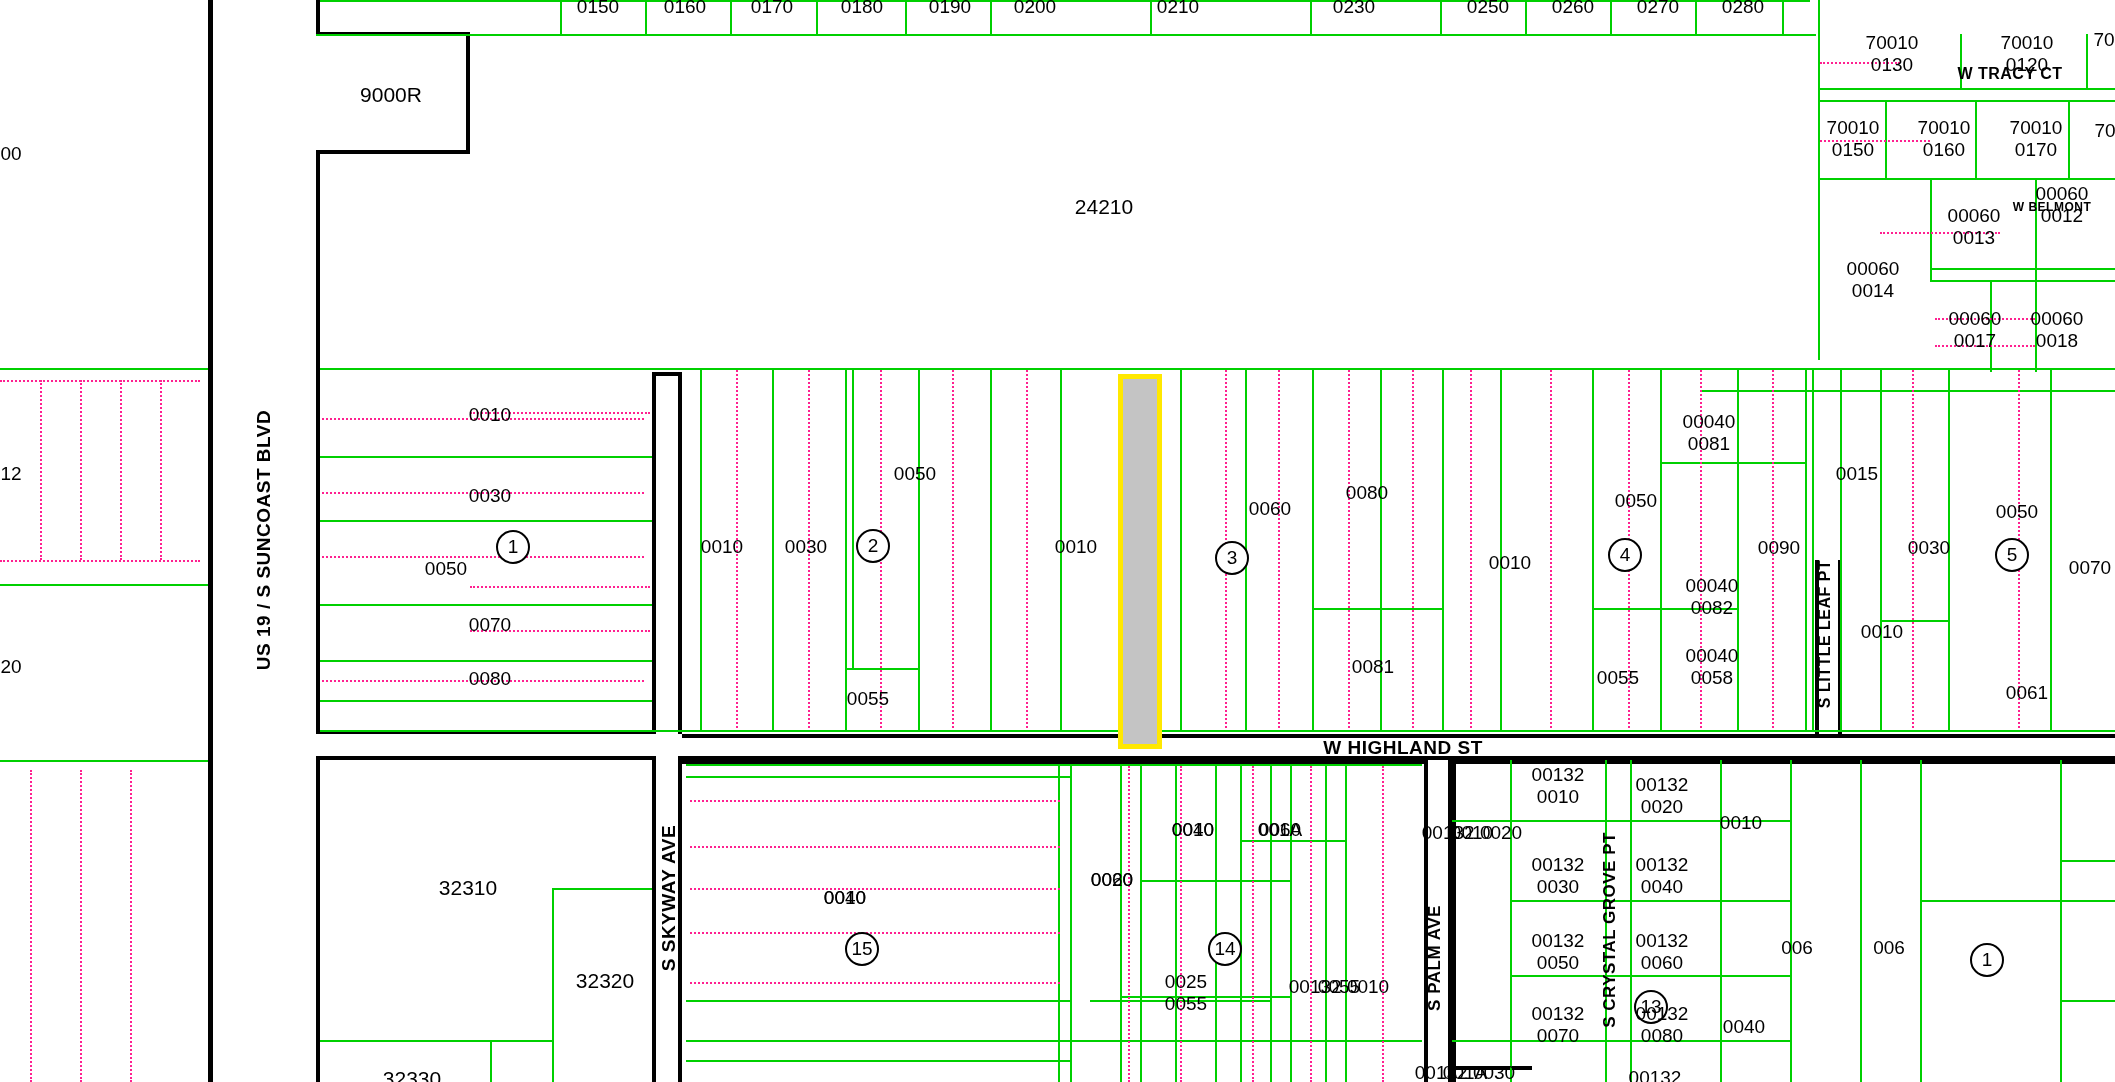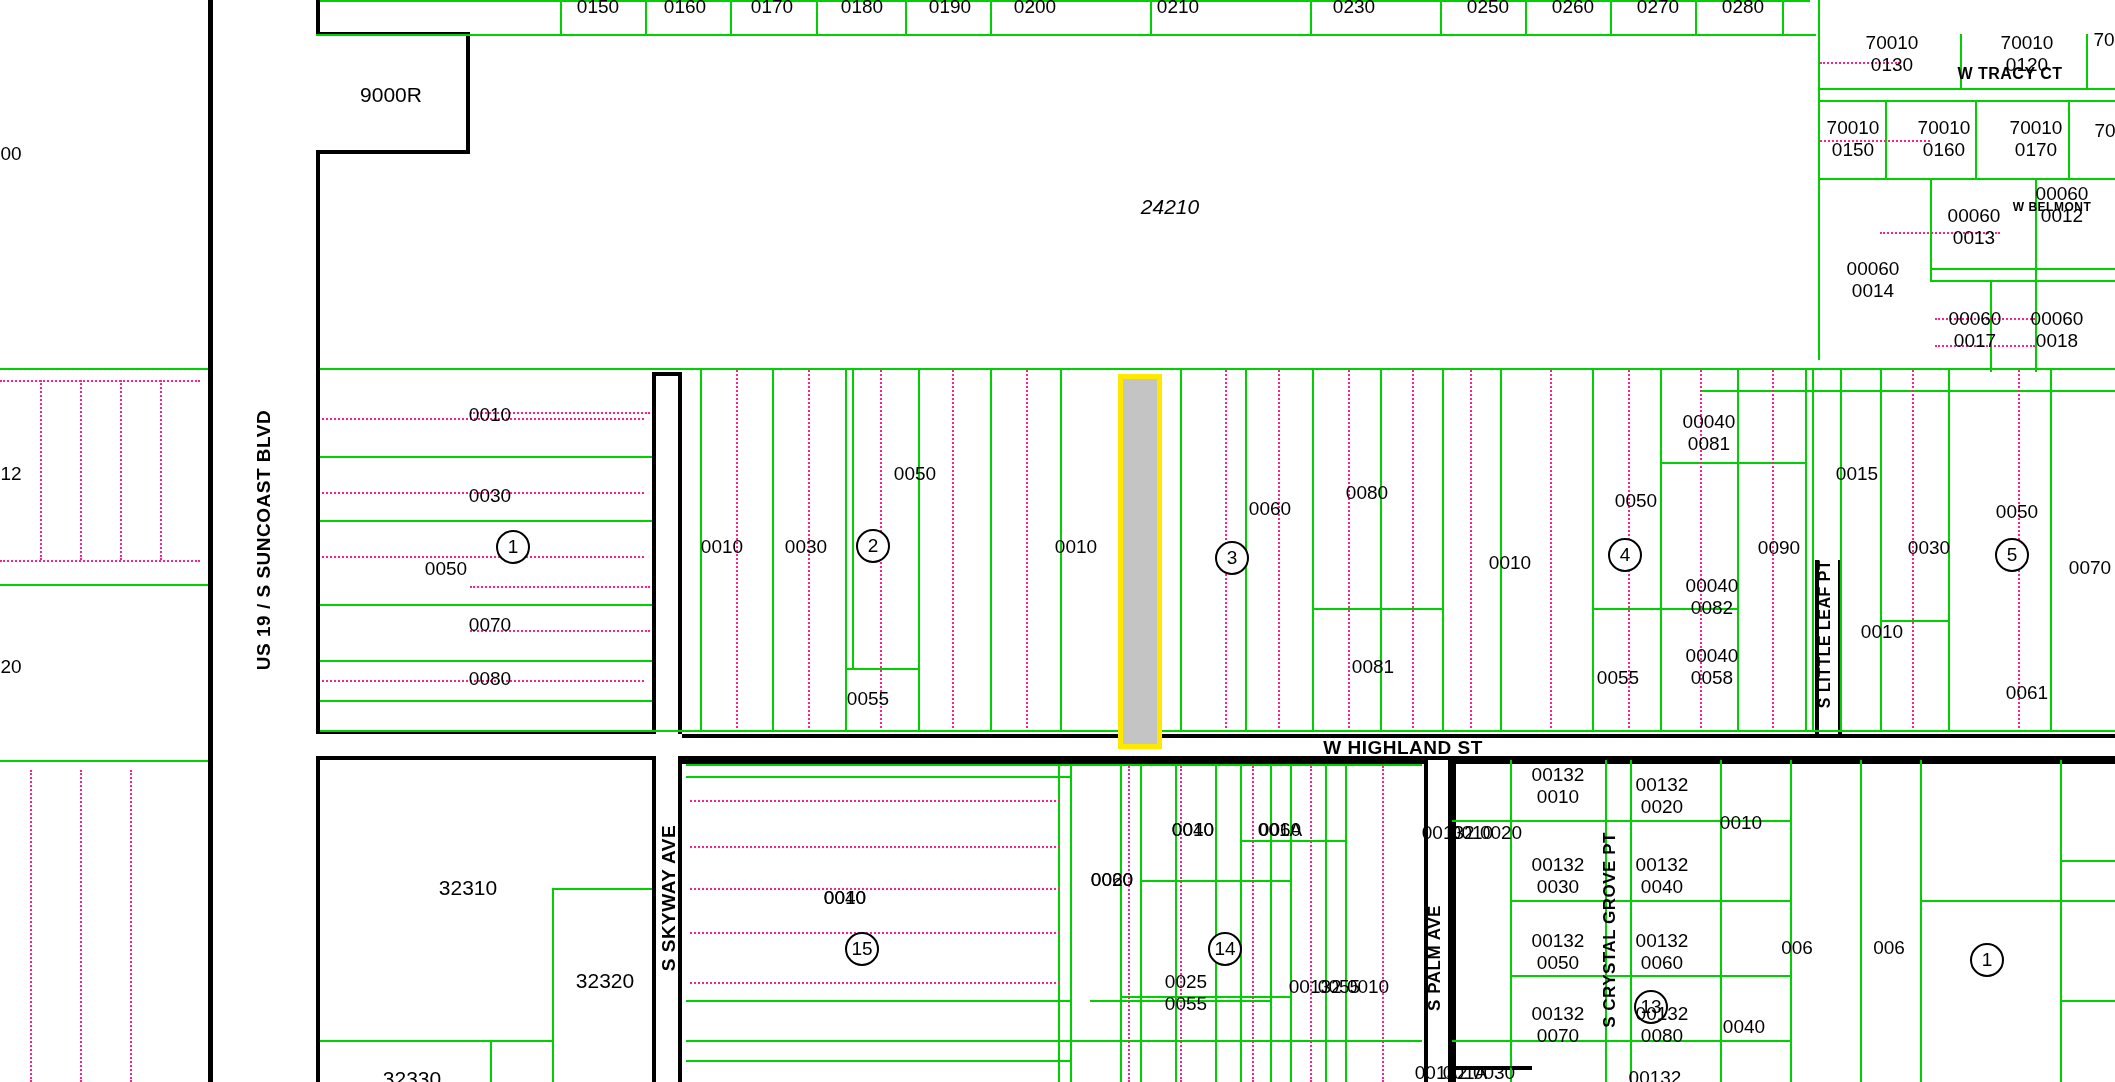--- a/index.html
+++ b/index.html
@@ -312,21 +312,21 @@
   <div class="street-label rot90" style="left:264px; top:540px;">US 19 / S SUNCOAST BLVD</div>
   <div class="street-label rot90" style="left:669px; top:898px;">S SKYWAY AVE</div>
   <div class="street-label" style="left:1403px; top:738px; transform:translate(-50%,0);">W HIGHLAND ST</div>
   <div class="street-label rot90" style="left:1825px; top:634px; font-size:16px;">S LITTLE LEAF PT</div>
   <div class="street-label rot90" style="left:1435px; top:958px; font-size:17px;">S PALM AVE</div>
   <div class="street-label rot90" style="left:1610px; top:930px; font-size:17px;">S CRYSTAL GROVE PT</div>
   <div class="street-label" style="left:2010px; top:66px; transform:translate(-50%,0); font-size:16px;">W TRACY CT</div>
   <div class="street-label" style="left:2052px; top:201px; transform:translate(-50%,0); font-size:12px;">W BELMONT</div>
 
   <div class="block-number" style="left:391px; top:95px;">9000R</div>
-  <div class="block-number" style="left:1170px; top:207px;font-style:italic;">24210</div>
+  <div class="block-number" style="left:1104px; top:207px;">24210</div>
   <div class="block-number" style="left:468px; top:888px;">32310</div>
   <div class="block-number" style="left:605px; top:981px;">32320</div>
   <div class="block-number" style="left:412px; top:1079px;">32330</div>
 
   <div class="circle-num" style="left:513px; top:547px;">1</div>
   <div class="circle-num" style="left:873px; top:546px;">2</div>
   <div class="circle-num" style="left:1232px; top:558px;">3</div>
   <div class="circle-num" style="left:1625px; top:555px;">4</div>
   <div class="circle-num" style="left:2012px; top:555px;">5</div>
   <div class="circle-num" style="left:1987px; top:960px;">1</div>

